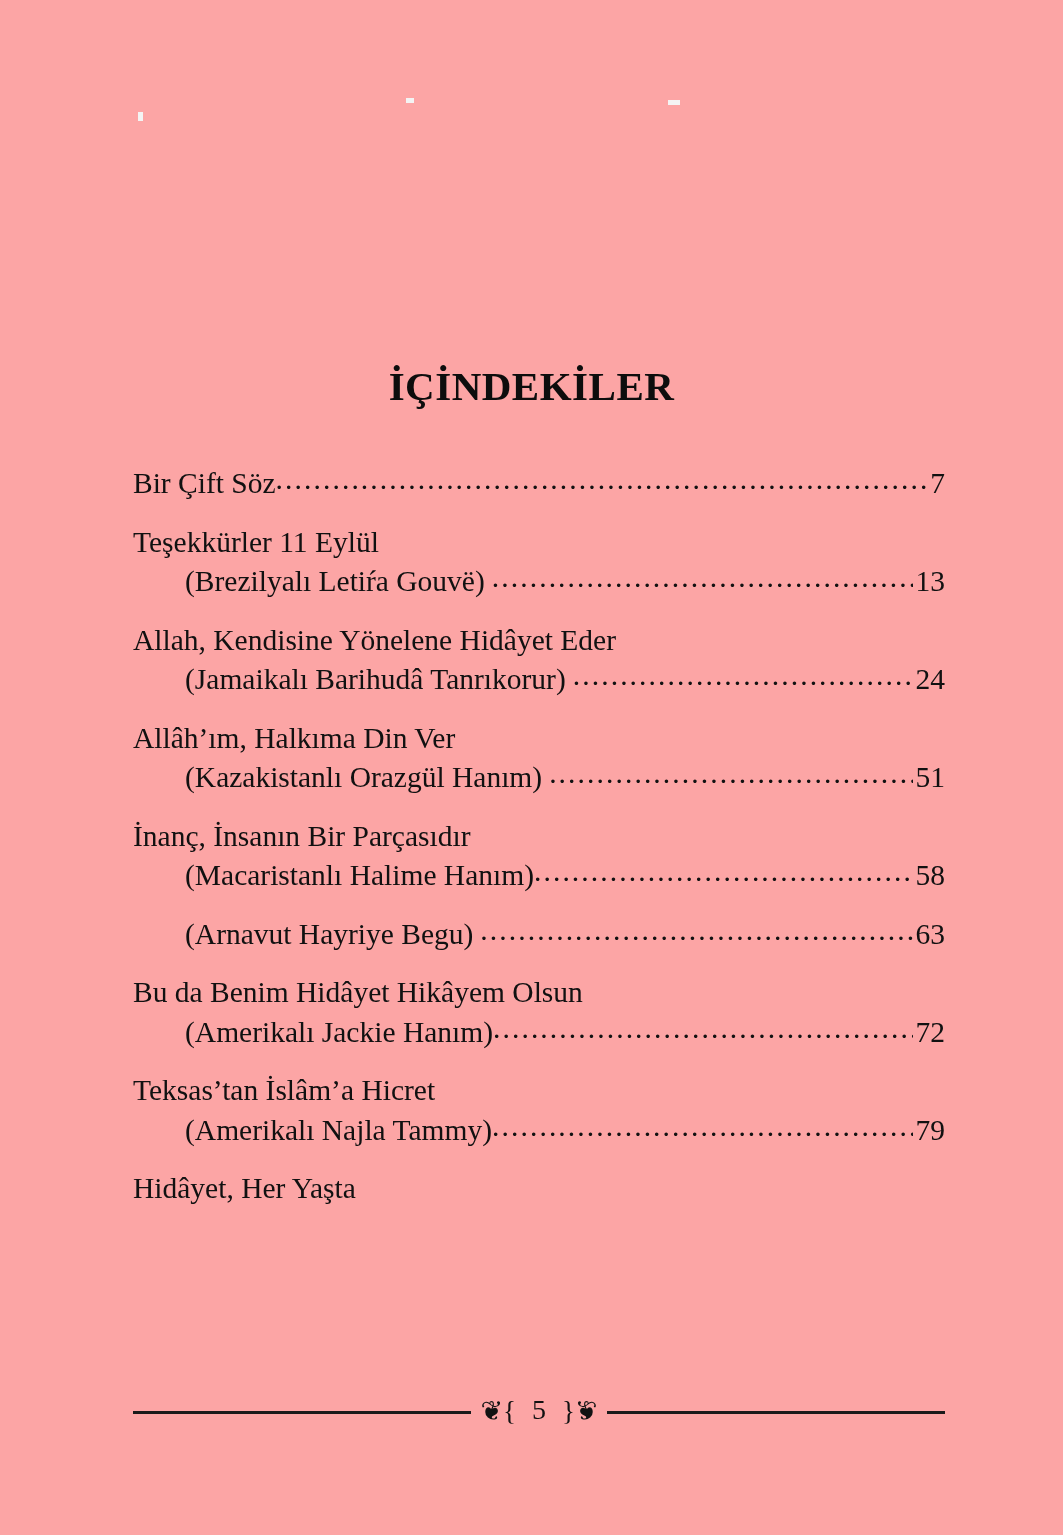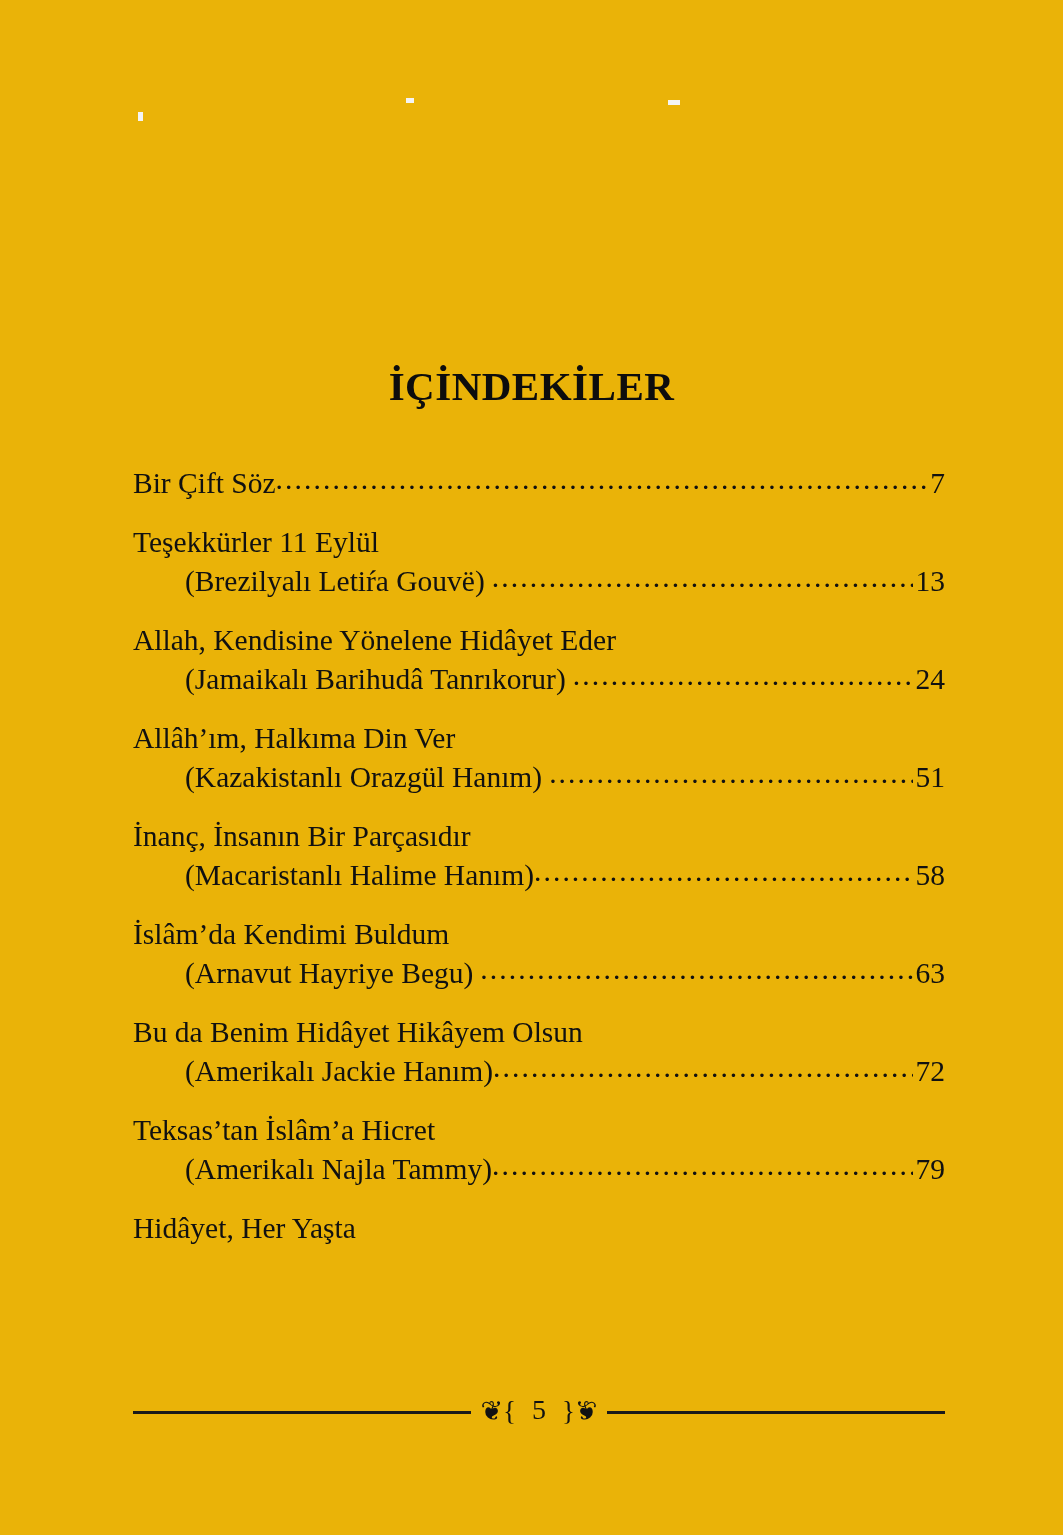--- a/index.html
+++ b/index.html
@@ -12,21 +12,21 @@
     height: 1535px;
     position: relative;
     font-family: "Liberation Serif", "DejaVu Serif", serif;
     color: #111111;
     overflow: hidden;
   }
 
   .page {
     position: absolute;
     inset: 0;
-    background: #eab308;
+    background: #fca5a5;
   }
 
   
   .toc-title {
     position: absolute;
     left: 0;
     right: 0;
     top: 366px;
     text-align: center;
     font-family: "Liberation Serif", "DejaVu Serif", serif;
@@ -206,21 +206,20 @@
     <div class="toc-entry">
       <div class="line-plain">İnanç, İnsanın Bir Parçasıdır</div>
       <div class="leader-line">
         <span class="entry-sub">(Macaristanlı Halime Hanım)</span>
         <span class="leader gap-none"></span>
         <span class="page-num">58</span>
       </div>
     </div>
 
     <div class="toc-entry">
-      <div class="line-plain">İslâm’da Kendimi Buldum</div>
       <div class="leader-line">
         <span class="entry-sub">(Arnavut Hayriye Begu)</span>
         <span class="leader gap-before"></span>
         <span class="page-num">63</span>
       </div>
     </div>
 
     <div class="toc-entry">
       <div class="line-plain">Bu da Benim Hidâyet Hikâyem Olsun</div>
       <div class="leader-line">

